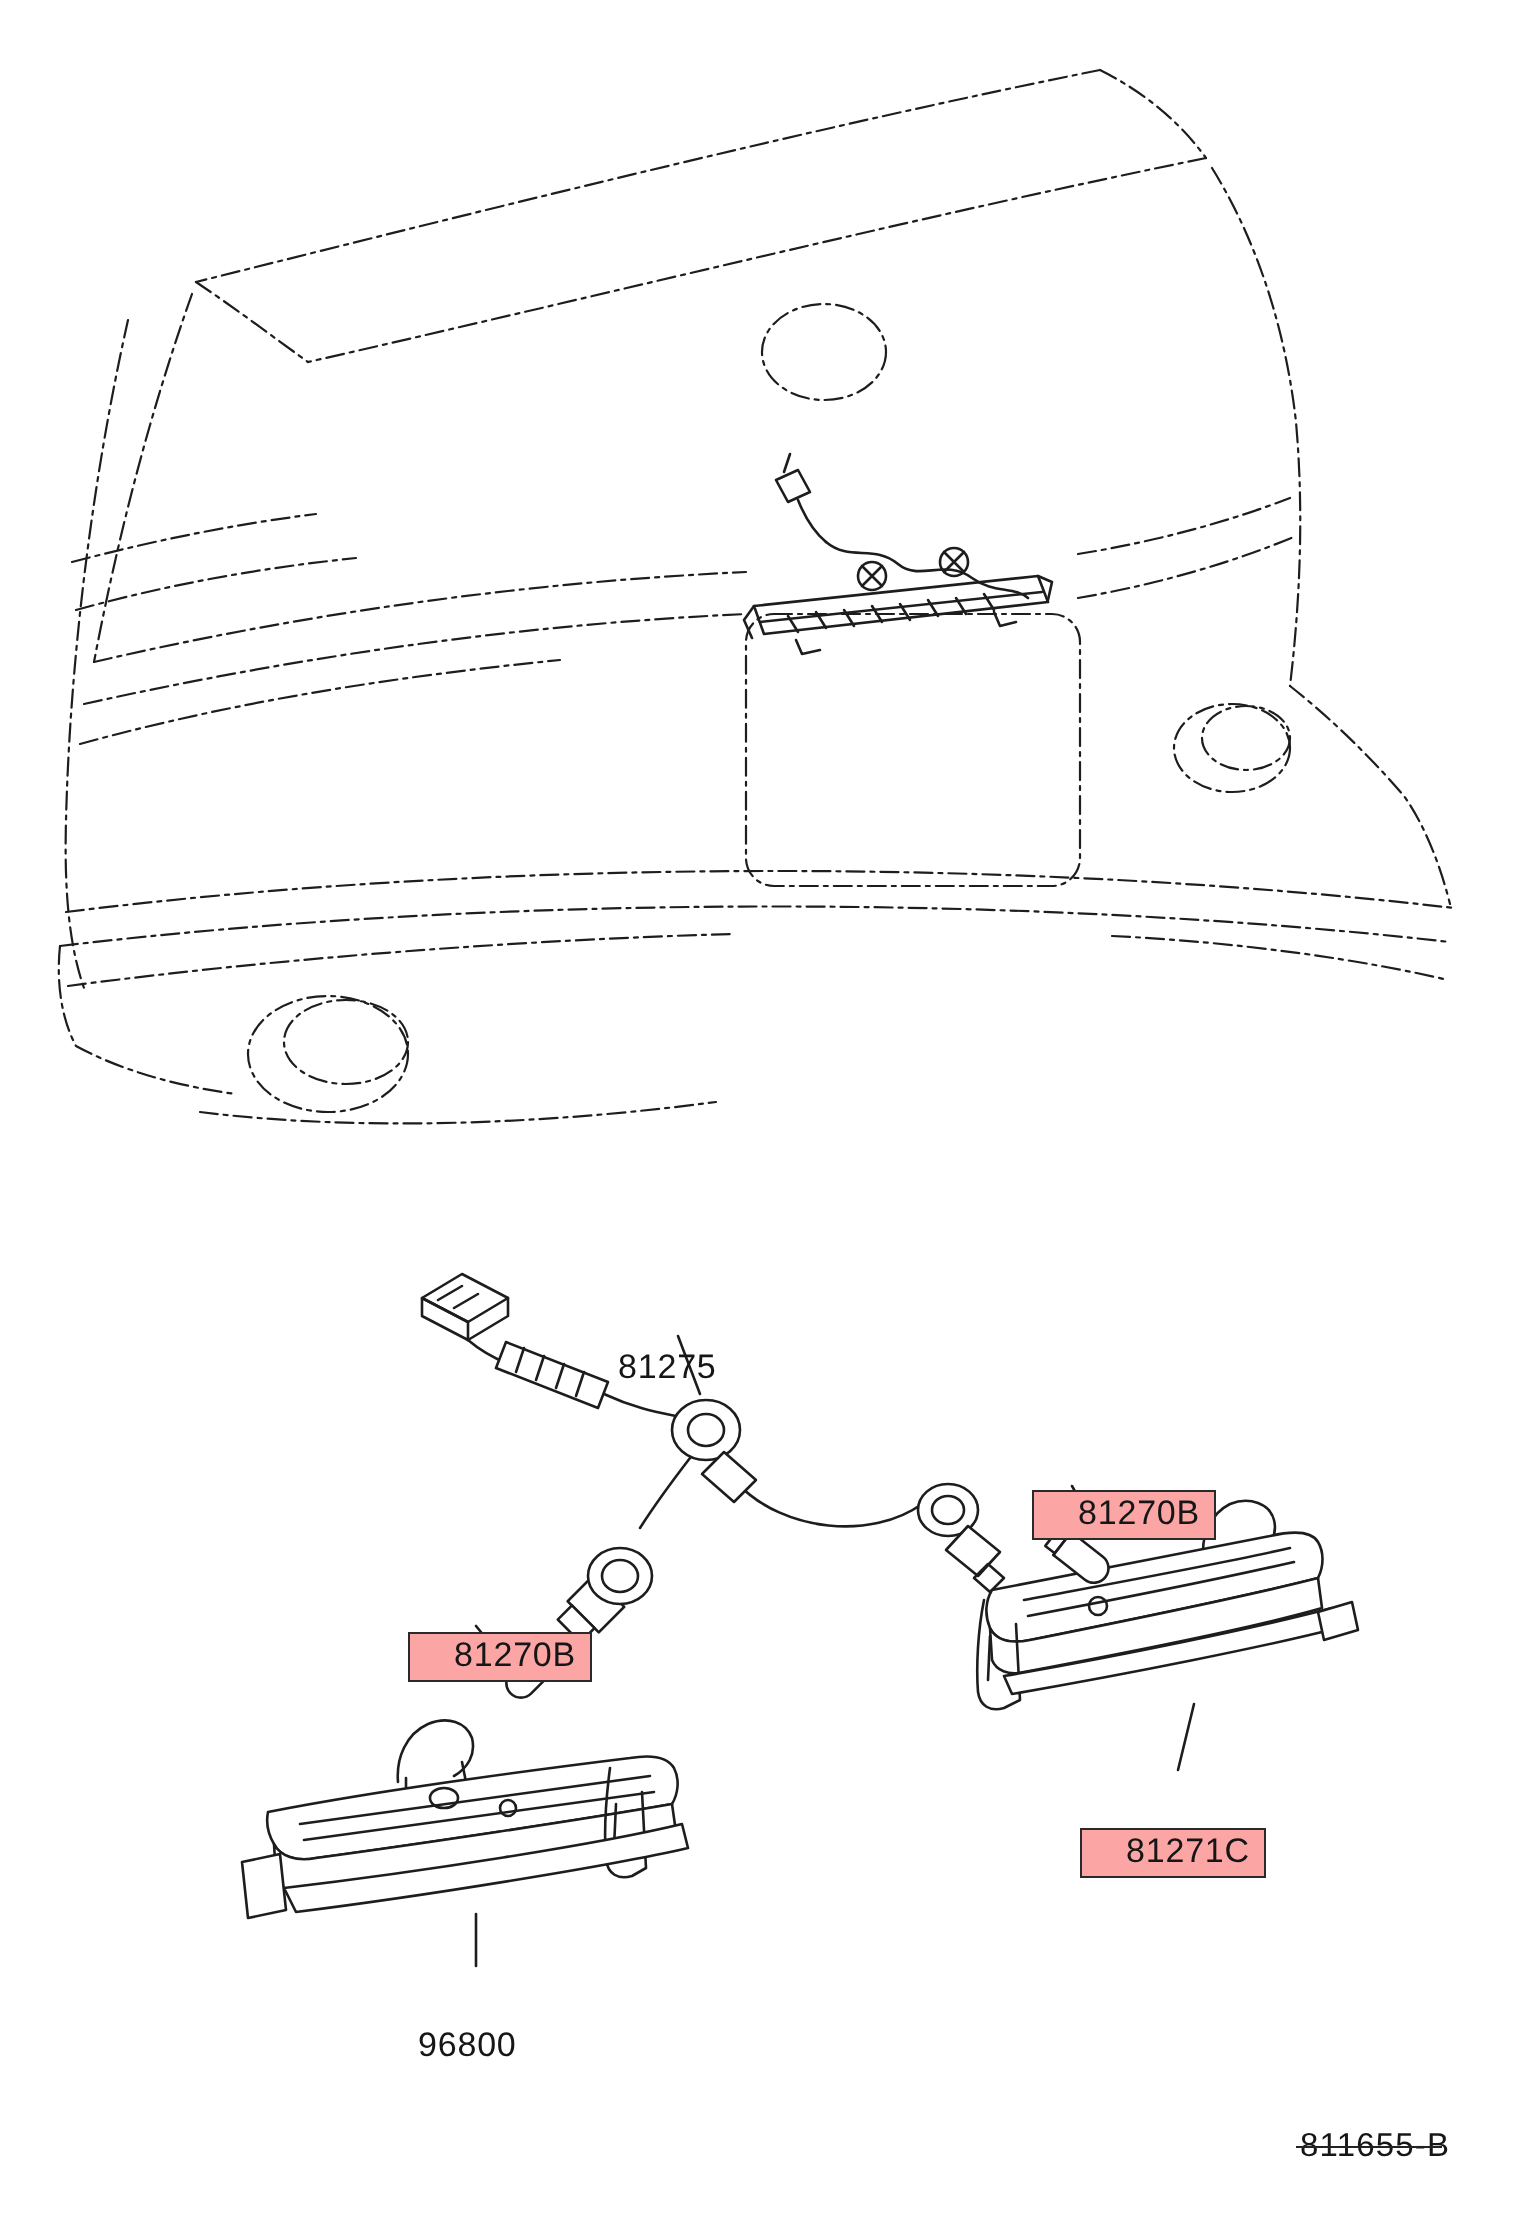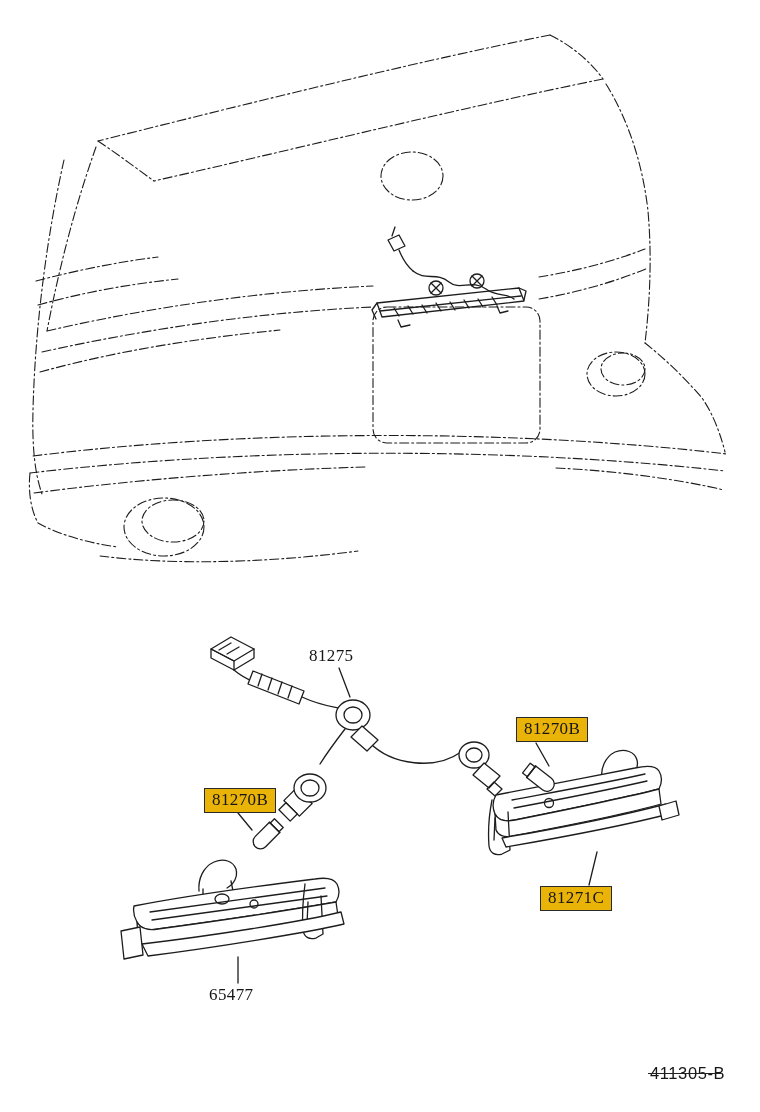--- a/index.html
+++ b/index.html
@@ -3,23 +3,23 @@
 <meta charset="utf-8">
 <style>
   html,body{margin:0;padding:0;background:#ffffff;}
   .page{position:relative;width:760px;height:1112px;background:#ffffff;overflow:hidden;
         font-family:"Liberation Sans",sans-serif;}
   .art{position:absolute;left:0;top:0;}
   .cl{stroke:#1d1d1d;fill:none;stroke-width:1.1;stroke-dasharray:9 3 2 3;
       stroke-linecap:round;stroke-linejoin:round;}
   .sl{stroke:#1d1d1d;fill:none;stroke-width:1.3;stroke-linecap:round;stroke-linejoin:round;}
   .wf{fill:#ffffff;}
-  .plabel{position:absolute;font-family:Liberation Serif, serif;font-size:17px;
-          color:#161616;letter-spacing:.4px;white-space:nowrap;line-height:1.15;}
-  .boxed{border:1.4px solid #2a2a2a;padding:1px 7px 2px 7px;background:#eab308;}
+  .plabel{position:absolute;font-family:Liberation Sans, sans-serif;font-size:17px;
+          color:#161616;letter-spacing:.4px;white-space:nowrap;line-height:1.15;margin-top:28px;}
+  .boxed{border:1.4px solid #2a2a2a;padding:1px 7px 2px 22px;background:#fca5a5;}
   .footer-code{position:absolute;left:650px;top:1064px;font-family:"Liberation Sans",sans-serif;
                font-size:16.5px;letter-spacing:.6px;color:#161616;}
   .footer-code::after{content:"";position:absolute;left:-2px;right:4px;top:9px;
                border-top:1.2px solid #222;}
 </style>
 </head>
 <body>
 
 <div class="page">
 
@@ -164,16 +164,16 @@
   </svg>
 
   <div class="plabel" style="left:309px;top:646px;">81275</div>
 
   <div class="plabel boxed" style="left:516px;top:717px;">81270B</div>
 
   <div class="plabel boxed" style="left:204px;top:788px;">81270B</div>
 
   <div class="plabel boxed" style="left:540px;top:886px;">81271C</div>
 
-  <div class="plabel" style="left:209px;top:985px;">65477</div>
+  <div class="plabel" style="left:209px;top:985px;">96800</div>
 
-  <div class="footer-code">411305-B</div>
+  <div class="footer-code">811655-B</div>
 </div>
 
 </body></html>

